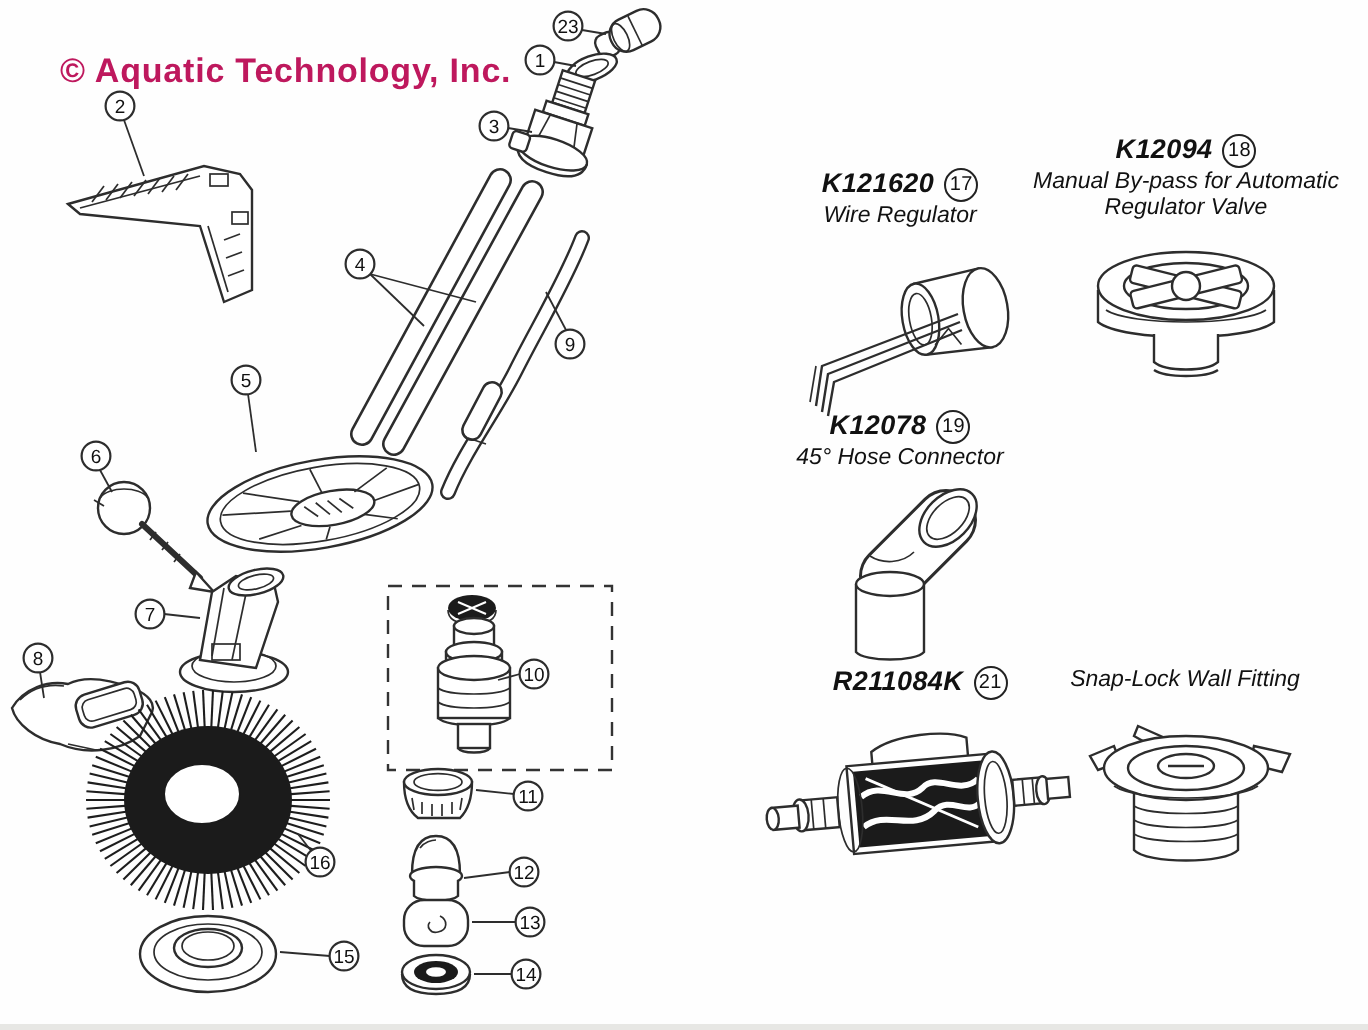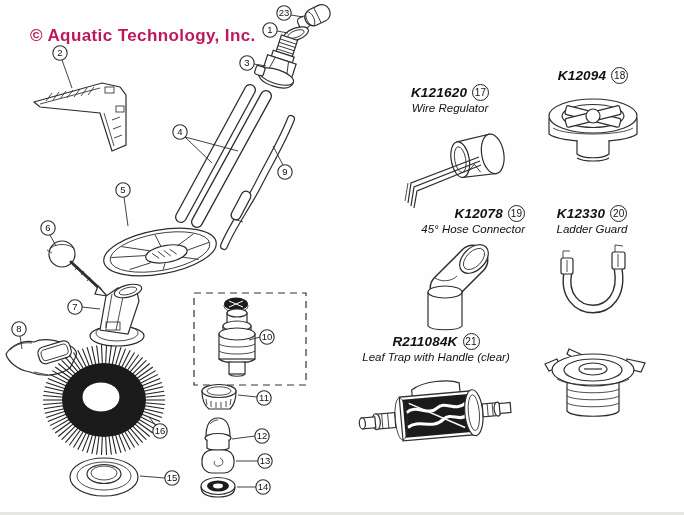--- a/index.html
+++ b/index.html
@@ -405,81 +405,61 @@
         <path class="s" d="M105,42 L39,68 L36,87" fill="none"></path>
         <path class="s" d="M106,46 L42,72 L39,89" fill="none"></path>
         <path class="s08" d="M33,64 L30,82"></path>
       </svg>
     </div>
 
     <div class="part-cell" style="left:162px;top:67px;width:178px;">
       <div class="part-head">
         <span>K12094</span><span class="cnum">18</span>
       </div>
+      <div class="part-name">Manual By-pass for Automatic Regulator Valve</div>
       <svg class="part-art" width="160" height="84" viewBox="0 0 160 84">
         <path class="o" d="M36,30 L36,46 C48,56 112,56 124,46 L124,30"></path>
         <path class="o" d="M64,52 L64,66 C70,71 90,71 96,66 L96,52"></path>
         <path class="s" d="M64,70 C70,74 90,74 96,70"></path>
         <ellipse class="o" cx="80" cy="28" rx="44" ry="17"></ellipse>
         <ellipse class="s" cx="80" cy="28" rx="31" ry="11.5"></ellipse>
         <g transform="rotate(14 80 28)">
             <rect class="o" x="52" y="24" width="56" height="9" rx="2"></rect>
           </g>
         <g transform="rotate(-14 80 28)">
             <rect class="o" x="52" y="24" width="56" height="9" rx="2"></rect>
           </g>
         <circle class="o" cx="80" cy="28" r="7"></circle>
         <path class="s08" d="M40,40 C52,48 108,48 120,40"></path>
       </svg>
     </div>
 
-    <div class="part-cell" style="left:33px;top:205px;width:150px;text-align:right;">
+    <div class="part-cell" style="left:33px;top:205px;width:150px;">
       <div class="part-head">
         <span>K12078</span><span class="cnum">19</span>
       </div>
       <div class="part-name">45° Hose Connector</div>
       <svg class="part-art" width="150" height="96" viewBox="0 0 150 96">
         <line class="capb" x1="70" y1="48" x2="98" y2="20" stroke-width="31"></line>
         <line class="capw" x1="70" y1="48" x2="98" y2="20" stroke-width="28"></line>
         <g transform="rotate(45 99 19)">
           <ellipse class="o" cx="99" cy="19" rx="11" ry="17"></ellipse>
           <ellipse class="s08" cx="99" cy="19" rx="7.5" ry="13"></ellipse>
         </g>
         <path class="o" d="M53,52 L53,86 C57,91 83,91 87,86 L87,52"></path>
         <ellipse class="o" cx="70" cy="52" rx="17" ry="6"></ellipse>
         <path class="s08" d="M60,38 C66,42 76,42 82,36"></path>
       </svg>
     </div>
 
-    <div class="part-cell" style="left:170px;top:205px;width:160px;">
-      <div class="part-head">
-        <span>K12330</span><span class="cnum">20</span>
-      </div>
-      <div class="part-name">Ladder Guard</div>
-      <svg class="part-art" width="160" height="96" viewBox="0 0 160 96">
-        <path class="capb" d="M56,32 C46,80 116,84 106,28" stroke-width="9"></path>
-        <path class="capw" d="M56,32 C46,80 116,84 106,28" stroke-width="6.2"></path>
-        <g>
-          <rect class="o" x="49" y="18" width="12" height="16" rx="2"></rect>
-          <path class="s08" d="M51,18 L51,11 L58,11"></path>
-          <line class="s08" x1="55" y1="20" x2="55" y2="32"></line>
-        </g>
-        <g>
-          <rect class="o" x="100" y="12" width="13" height="17" rx="2"></rect>
-          <path class="s08" d="M103,12 L103,5 L111,6"></path>
-          <line class="s08" x1="106" y1="14" x2="106" y2="27"></line>
-        </g>
-      </svg>
-    </div>
-
-    <div class="part-cell" style="left:4px;top:333px;width:180px;">
+
+    <div class="part-cell" style="left:28px;top:333px;width:180px;">
       <div class="part-head">
         <span>R211084K</span><span class="cnum">21</span>
       </div>
-      <div class="part-name">Leaf Trap with Handle (clear)</div>
       <svg class="part-art" width="168" height="88" viewBox="0 0 168 88">
         <g transform="rotate(-5 84 48)">
           <path class="o" d="M62,26 L62,20 C74,12 100,12 110,17 L110,27"></path>
           <rect class="o" x="49" y="26" width="73" height="44"></rect>
           <rect class="dark" x="52" y="29" width="66" height="38"></rect>
           <path d="M55,42 C66,34 76,48 86,40 C94,33 104,46 114,38" stroke="#fff" stroke-width="3" fill="none"></path>
           <path d="M55,57 C67,49 79,62 91,52 C99,45 107,56 114,50" stroke="#fff" stroke-width="3" fill="none"></path>
           <line x1="58" y1="33" x2="112" y2="62" stroke="#fff" stroke-width="1.4"></line>
           <ellipse class="o" cx="122" cy="48" rx="9" ry="23"></ellipse>
           <ellipse class="s08" cx="122" cy="48" rx="5.5" ry="18"></ellipse>
@@ -493,20 +473,21 @@
           <rect class="o" x="131" y="40" width="15" height="13"></rect>
           <ellipse class="o" cx="146" cy="46.5" rx="3.5" ry="7"></ellipse>
           <rect class="o" x="148" y="41" width="11" height="10"></rect>
           <line class="s08" x1="136" y1="40" x2="136" y2="53"></line>
             <line class="s08" x1="141" y1="40" x2="141" y2="53"></line>
         </g>
       </svg>
     </div>
 
     <div class="part-cell" style="left:168px;top:333px;width:165px;">
+      <div class="part-name">Snap-Lock Wall Fitting</div>
       <svg class="part-art" width="160" height="92" viewBox="0 0 160 92">
         <path class="o" d="M54,44 L54,74 C60,81 100,81 106,74 L106,44"></path>
         <path class="s08" d="M54,52 C62,57 98,57 106,52"></path>
         <path class="s08" d="M54,59 C62,64 98,64 106,59"></path>
         <path class="s08" d="M54,66 C62,71 98,71 106,66"></path>
         <path class="o" d="M56,12 L74,20 L70,26 L54,17 Z"></path>
         <polygon class="o" points="114,22 132,26 128,35 112,31"></polygon>
         <polygon class="o" points="32,27 44,22 47,30 36,34"></polygon>
         <ellipse class="o" cx="80" cy="33" rx="41" ry="16"></ellipse>
         <ellipse class="s" cx="80" cy="33" rx="29" ry="11"></ellipse>

